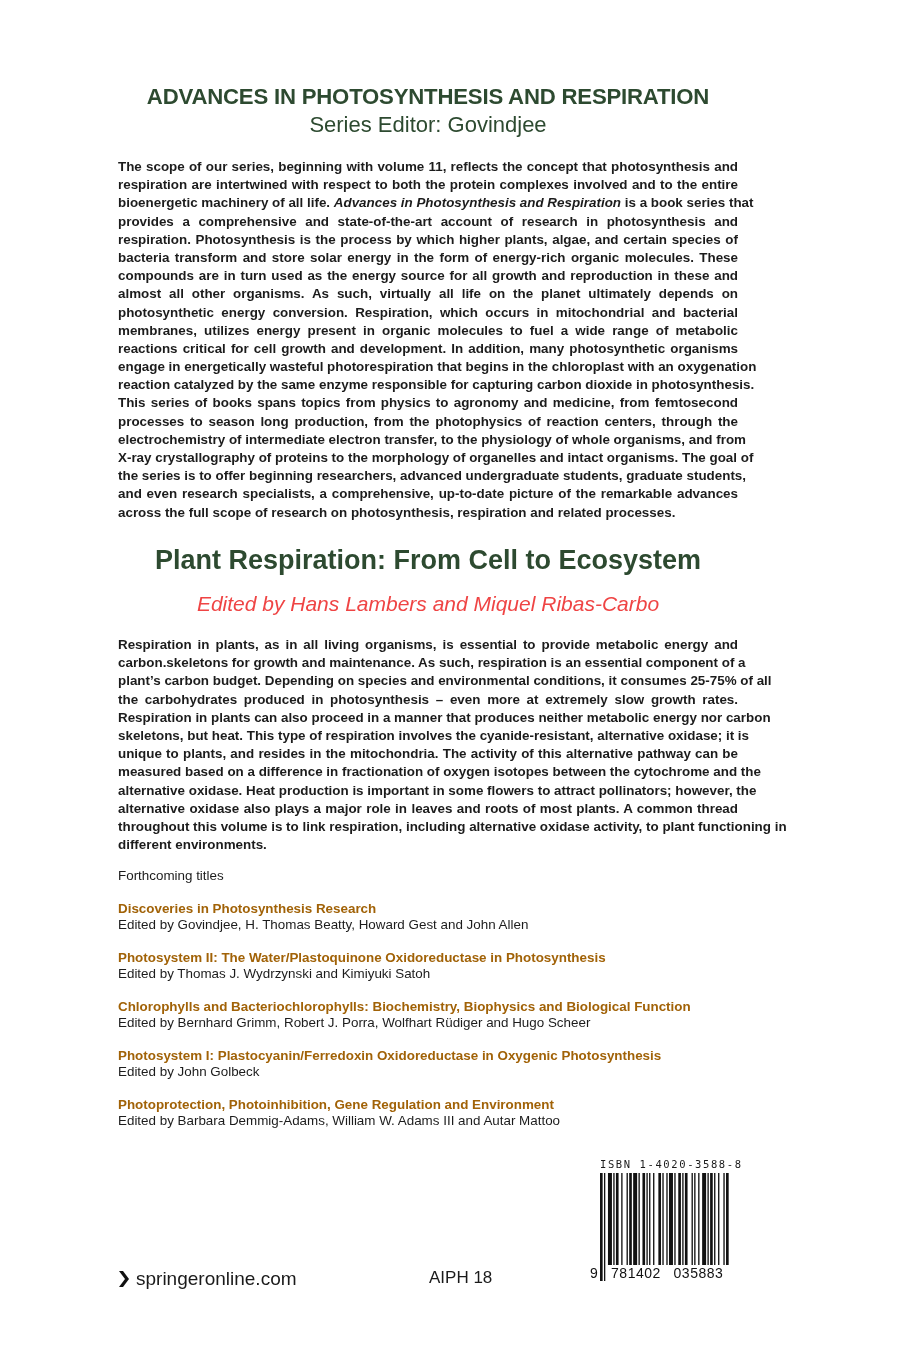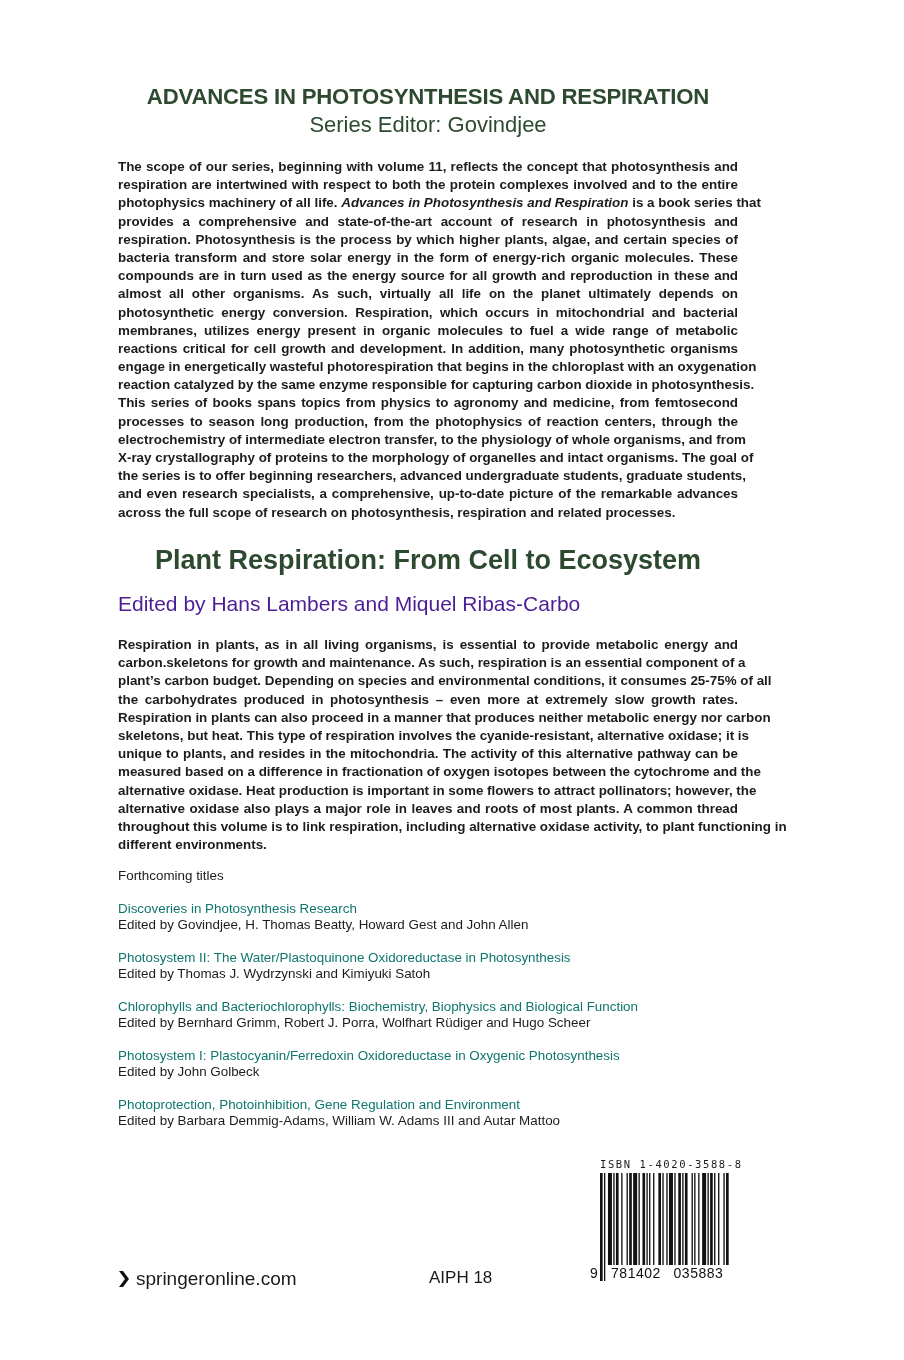--- a/index.html
+++ b/index.html
@@ -75,23 +75,25 @@
       font-weight: bold;
       font-size: 27px;
       color: #2d4a30;
       white-space: nowrap;
     }
     .book-editors {
       position: absolute;
       top: 592px;
       left: 0;
       width: 620px;
+      text-align: center;
       font-size: 21px;
-      color: #4c1d95;
-      white-space: nowrap;
+      color: #ef4444;
+      white-space: nowrap;
+      font-style: italic;
     }
     .desc { top: 636px; }
     .forthcoming-label {
       position: absolute;
       top: 868px;
       left: 0;
       font-size: 13.4px;
       color: #1c1c1c;
     }
     .titles {
@@ -99,22 +101,22 @@
       top: 901px;
       left: 0;
       width: 640px;
     }
     .title-item {
       height: 49px;
       font-size: 13.4px;
       line-height: 16.4px;
     }
     .title-item .t-name {
-      font-weight: normal;
-      color: #0f766e;
+      font-weight: bold;
+      color: #a16207;
       white-space: nowrap;
       display: block;
     }
     .title-item .t-eds {
       color: #1c1c1c;
       white-space: nowrap;
       display: block;
     }
     .footer-link {
       position: absolute;
@@ -174,21 +176,21 @@
 <body>
 
 <div class="page">
 
   <div class="series-title">ADVANCES IN PHOTOSYNTHESIS AND RESPIRATION</div>
   <div class="series-editor">Series Editor:  Govindjee</div>
 
   <div class="para intro" id="intro-para">
       <span class="line">The scope of our series, beginning with volume 11, reflects the concept that photosynthesis and</span>
       <span class="line">respiration are intertwined with respect to both the protein complexes involved and to the entire</span>
-      <span class="line"><span>photophysics machinery of all life. </span><em>Advances in Photosynthesis and Respiration</em><span> is a book series that</span></span>
+      <span class="line"><span>bioenergetic machinery of all life. </span><em>Advances in Photosynthesis and Respiration</em><span> is a book series that</span></span>
       <span class="line">provides a comprehensive and state-of-the-art account of research in photosynthesis and</span>
       <span class="line">respiration.  Photosynthesis is the process by which higher plants, algae, and certain species of</span>
       <span class="line">bacteria transform and store solar energy in the form of energy-rich organic molecules. These</span>
       <span class="line">compounds are in turn used as the energy source for all growth and reproduction in these and</span>
       <span class="line">almost all other organisms. As such, virtually all life on the planet ultimately depends on</span>
       <span class="line">photosynthetic energy conversion. Respiration, which occurs in mitochondrial and bacterial</span>
       <span class="line">membranes, utilizes energy present in organic molecules to fuel a wide range of metabolic</span>
       <span class="line">reactions critical for cell growth and development. In addition, many photosynthetic organisms</span>
       <span class="line">engage in energetically wasteful photorespiration that begins in the chloroplast with an oxygenation</span>
       <span class="line">reaction catalyzed by the same enzyme responsible for capturing carbon dioxide in photosynthesis.</span>

